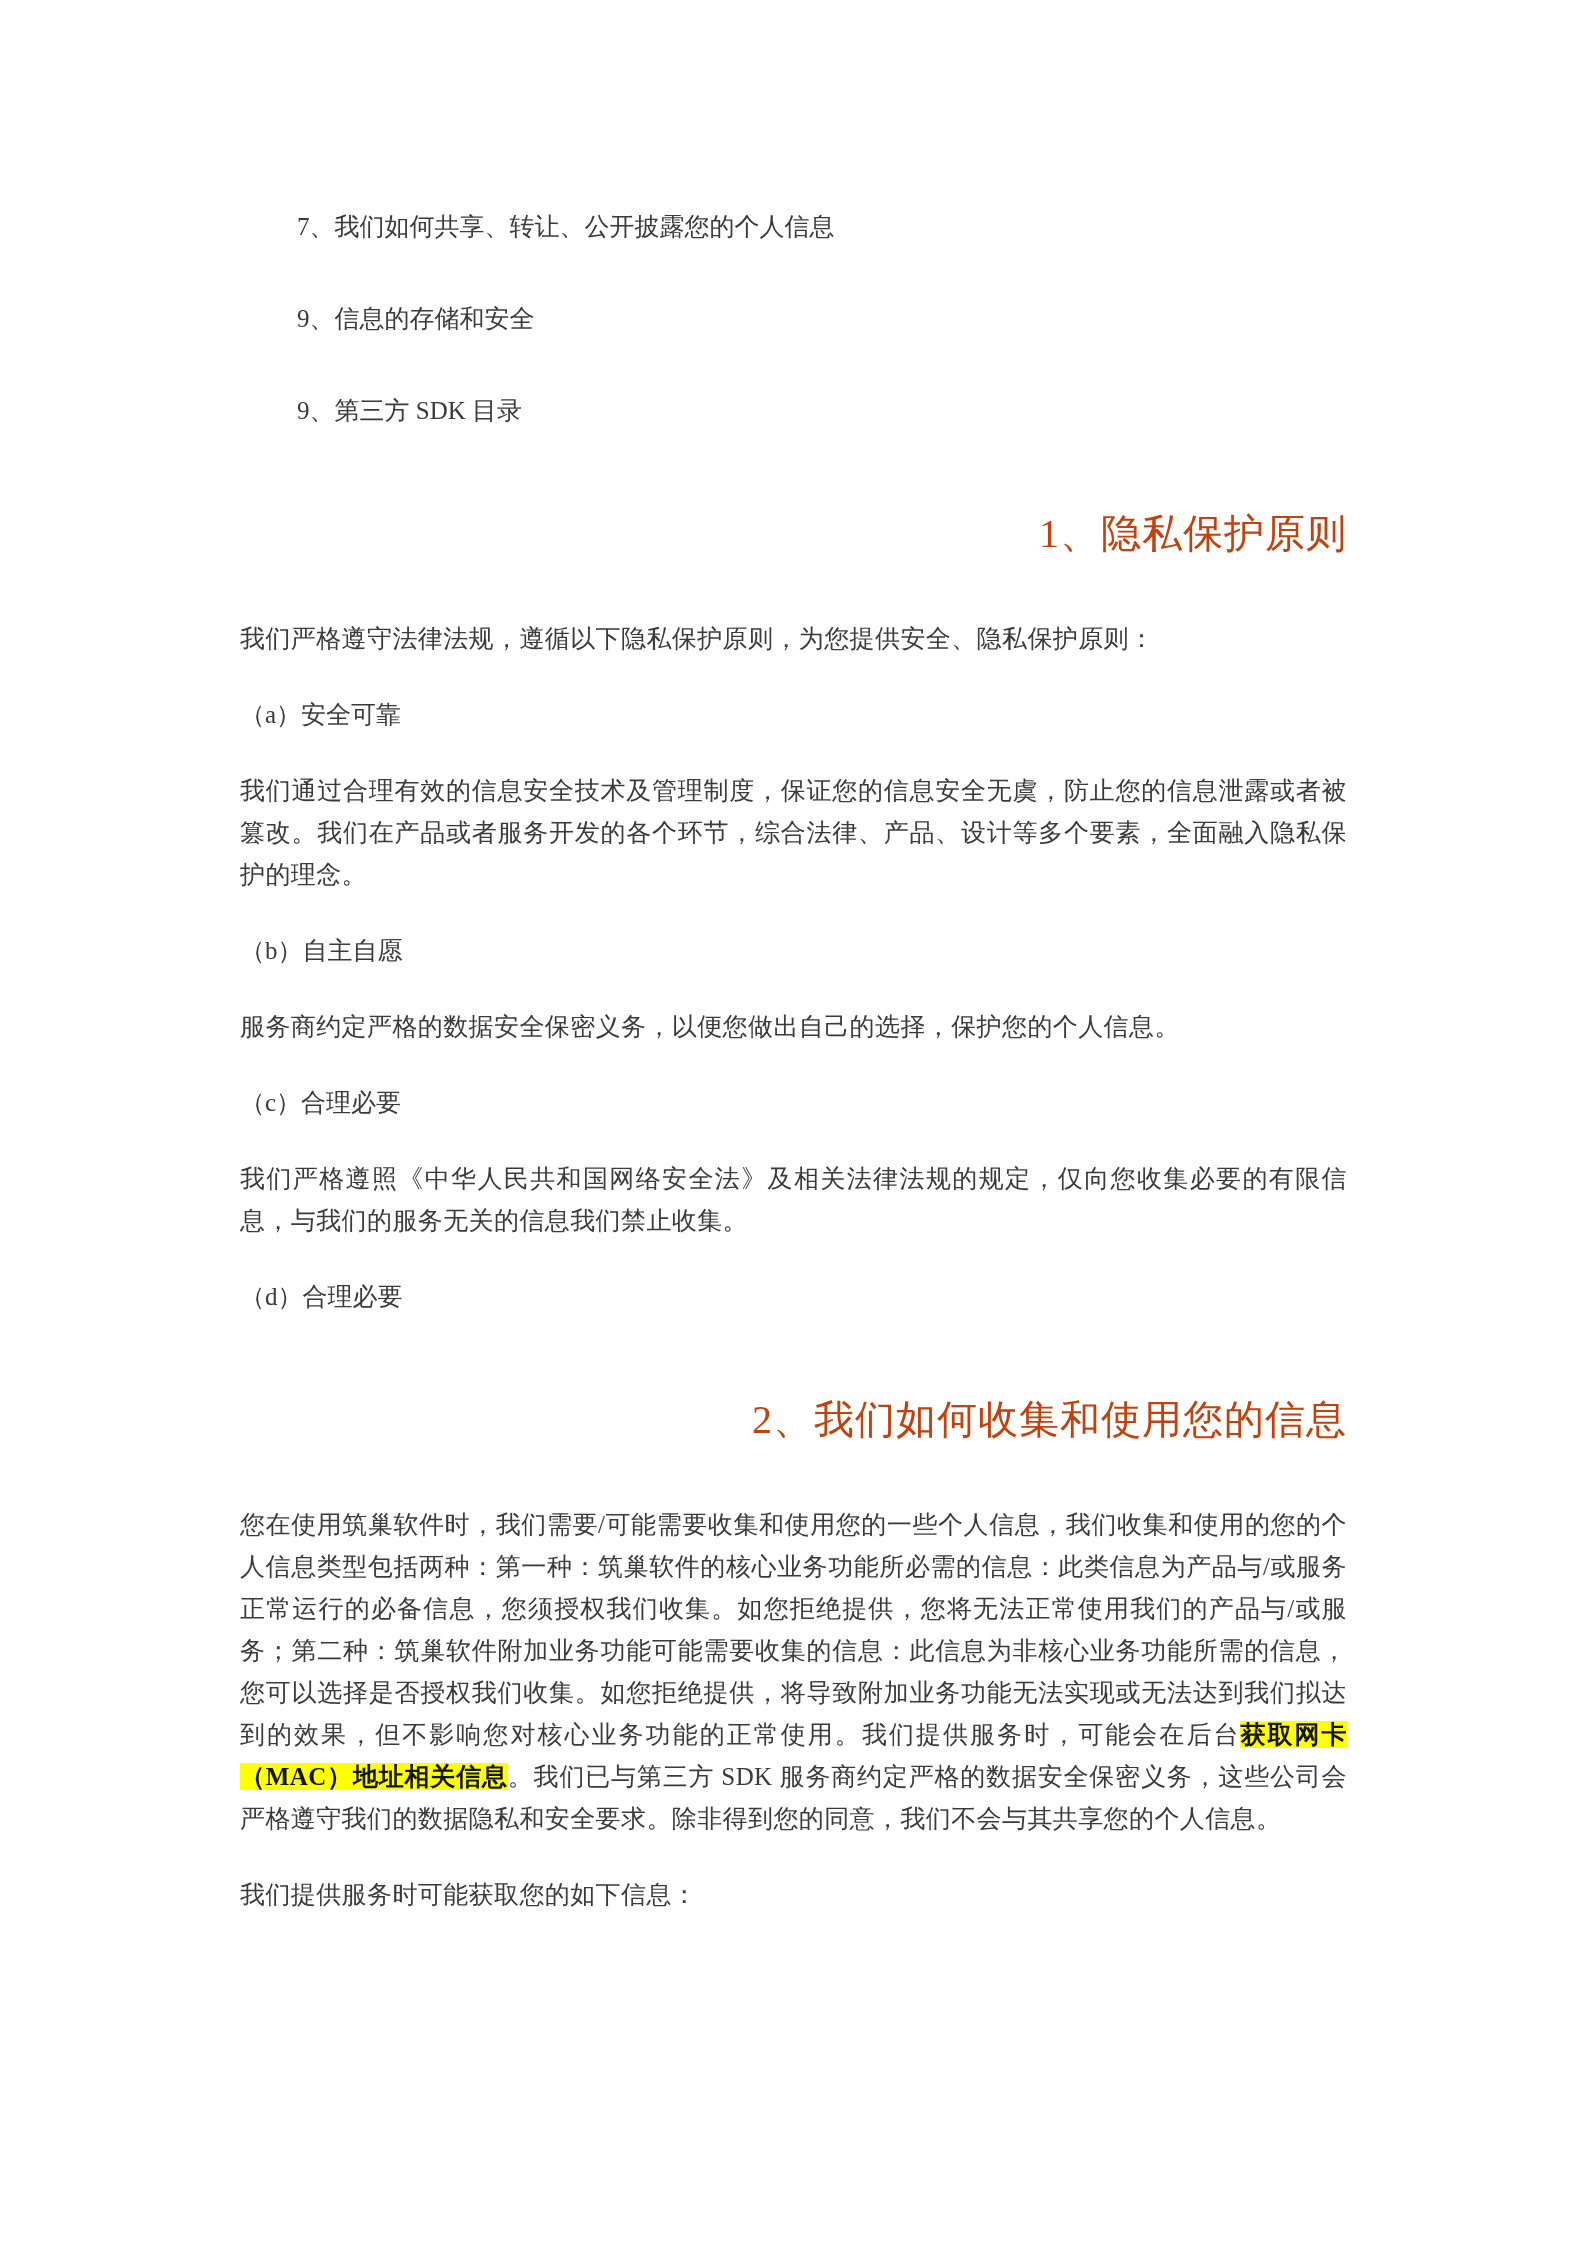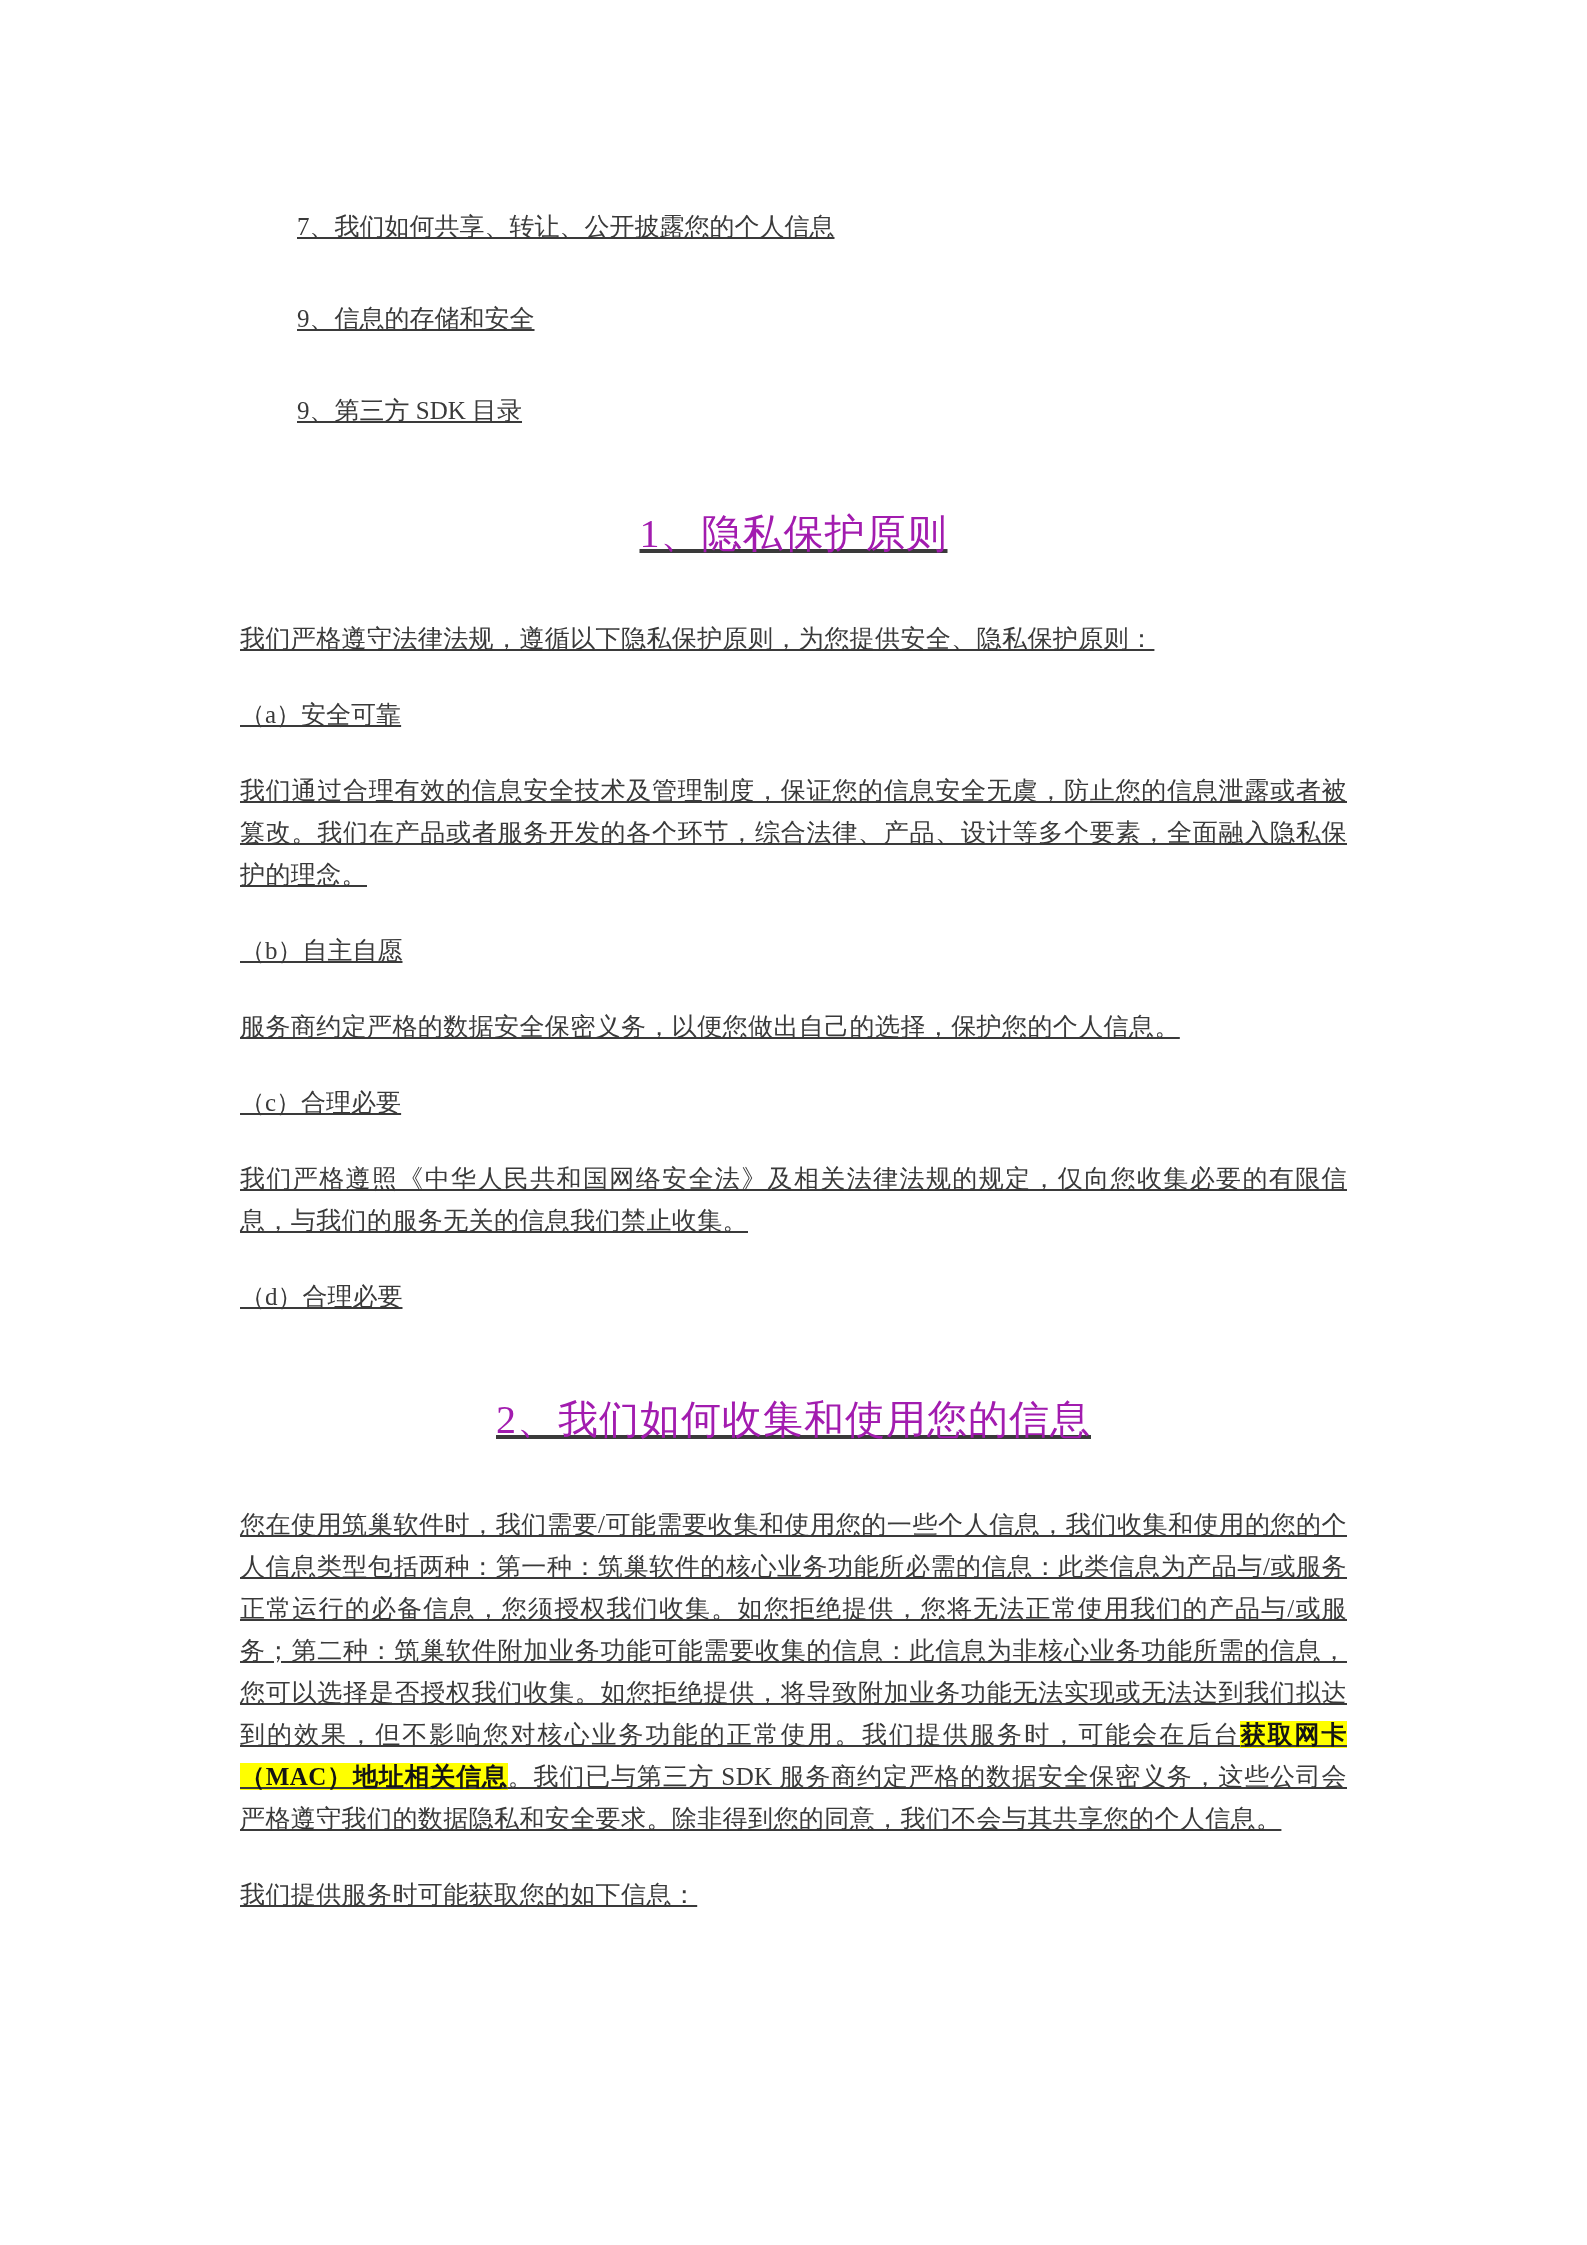--- a/index.html
+++ b/index.html
@@ -8,40 +8,39 @@
     background: #ffffff;
   }
   .page {
     position: relative;
     width: 1587px;
     height: 2245px;
     background: #ffffff;
     overflow: hidden;
     font-family: "Liberation Serif", "DejaVu Serif", serif;
     color: #3a3a3a;
-    text-decoration: underline;
   }
   .content {
     padding: 0 240px;
   }
   .toc {
     margin-top: 206px;
   }
   .toc-item {
     font-size: 25px;
     line-height: 42px;
     margin: 0 0 50px 57px;
     white-space: nowrap;
   }
   .doc-heading {
     font-size: 40px;
     line-height: 56px;
     font-weight: 400;
-    text-align: center;
-    color: #a21caf;
+    text-align: right;
+    color: #c2410c;
     margin: 74px 0 0 0;
     letter-spacing: 1px;
   }
   .body-para {
     font-size: 25px;
     line-height: 42px;
     text-align: justify;
     margin: 34px 0 0 0;
     letter-spacing: 0.4px;
   }

